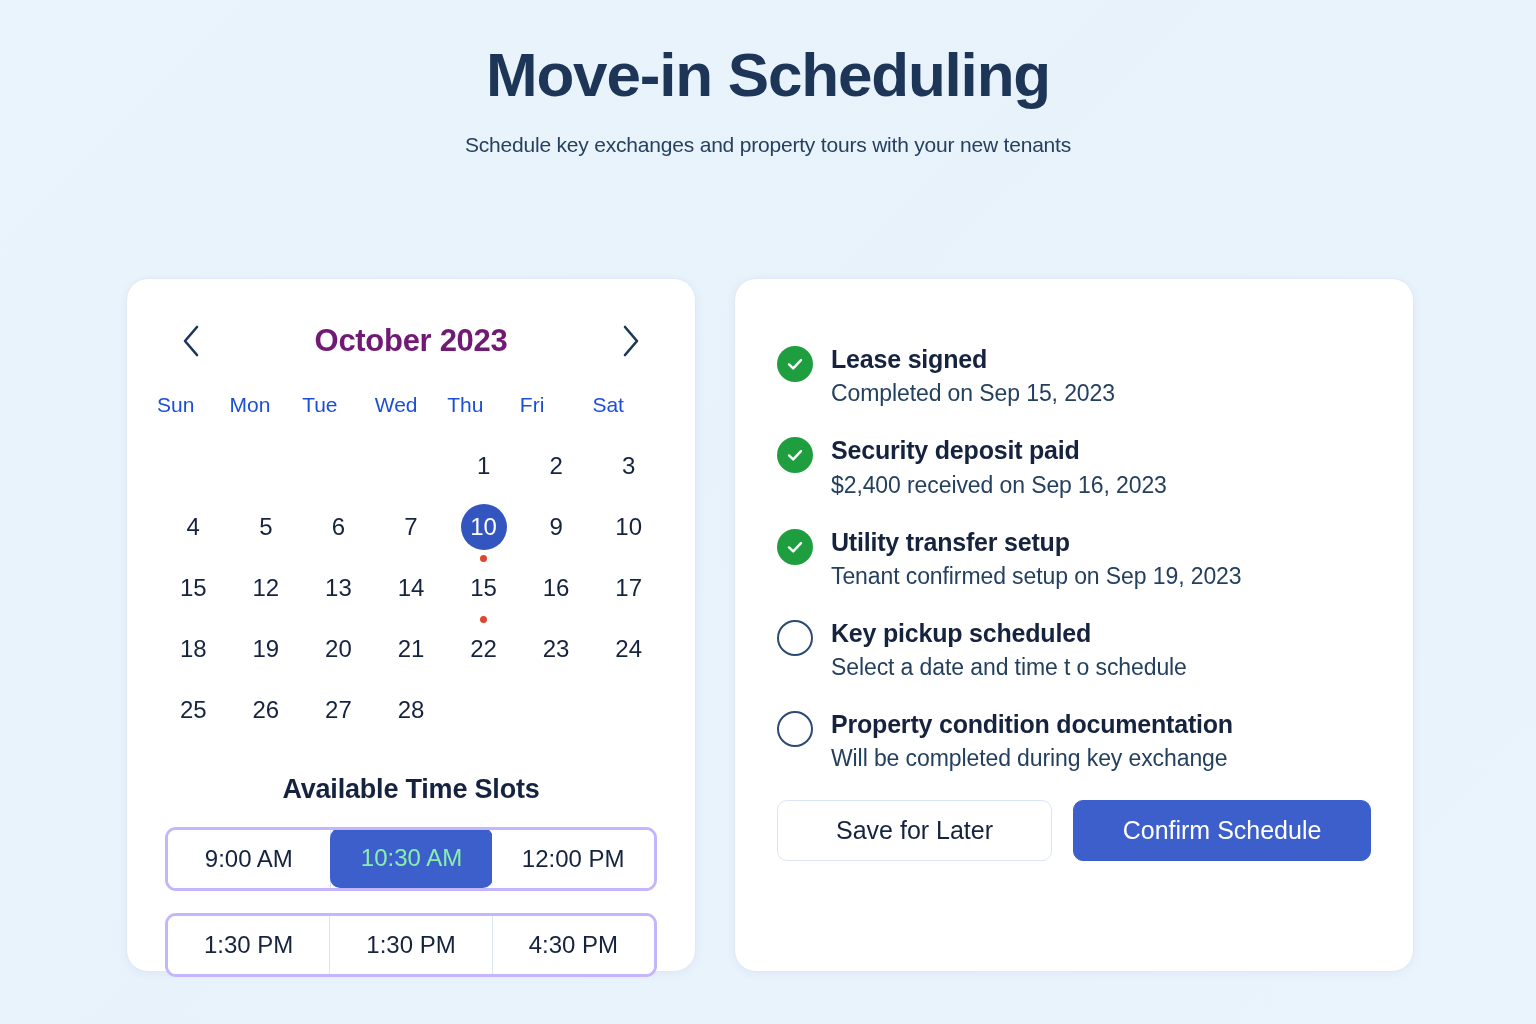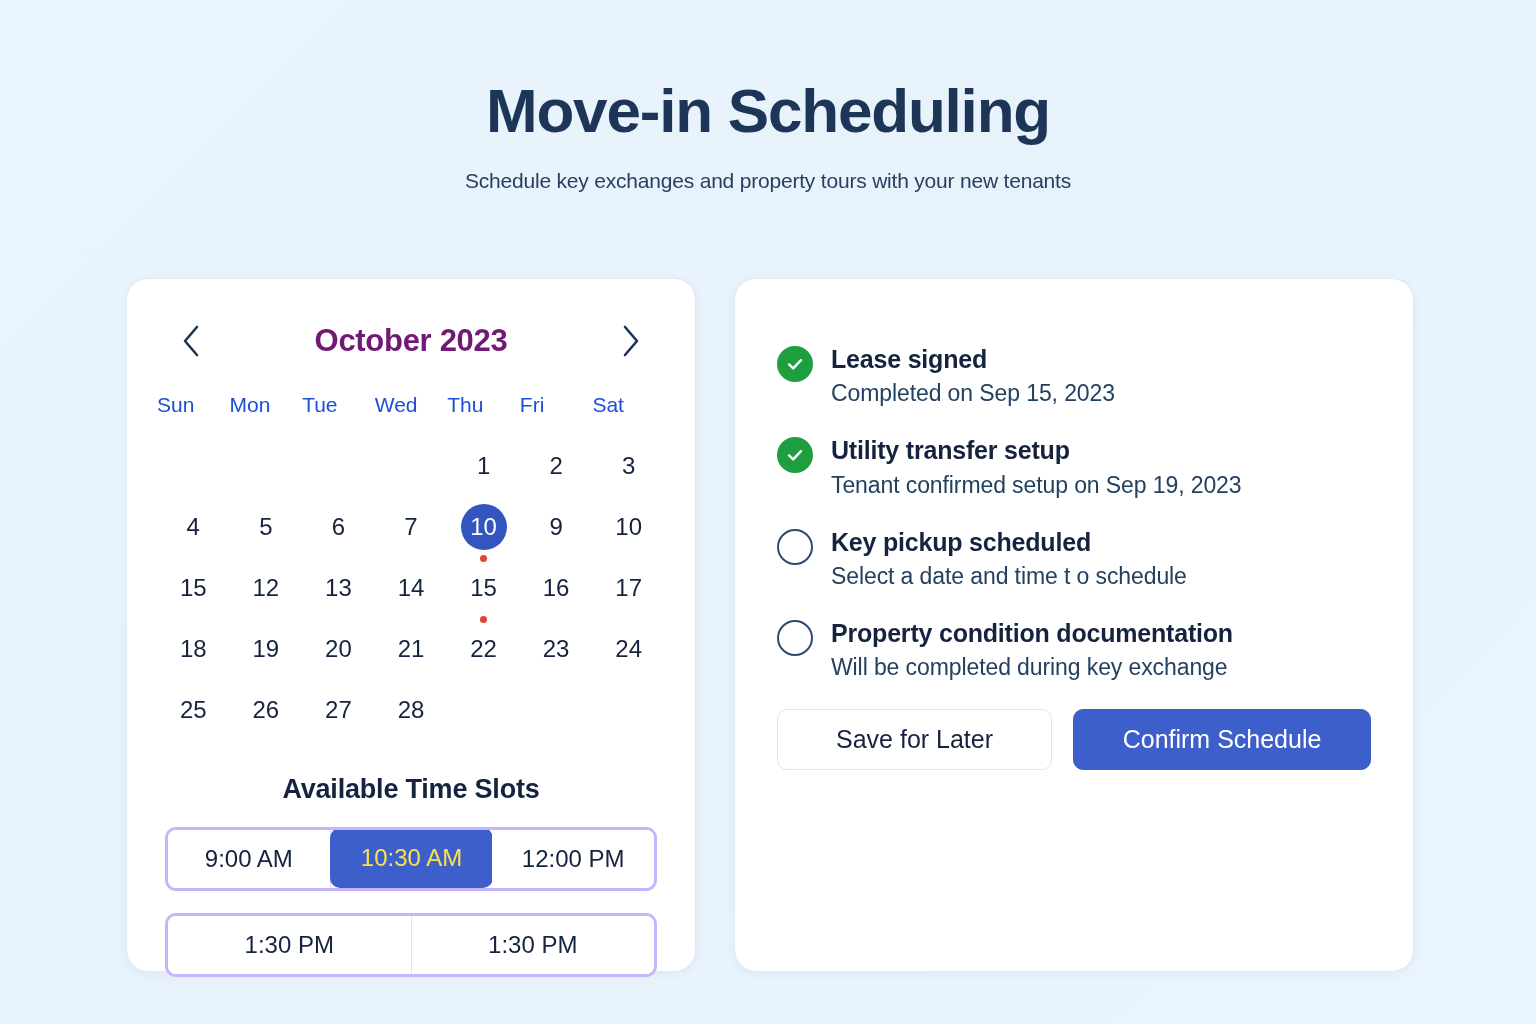--- a/index.html
+++ b/index.html
@@ -13,21 +13,21 @@
   body {
     font-family: "Liberation Sans", sans-serif;
     background: linear-gradient(135deg, #eaf4fd 0%, #e8f2fb 45%, #eaf4fd 100%);
     color: #16233f;
     -webkit-font-smoothing: antialiased;
   }
 
   .page { width: 1536px; height: 1024px; position: relative; }
 
   
-  .header { text-align: center; padding-top: 78px; }
+  .header { text-align: center; padding-top: 42px; }
 
   .page-title {
     font-size: 62px;
     font-weight: 700;
     letter-spacing: -1.2px;
     color: #1d3557;
     line-height: 1.05;
   }
 
   .page-subtitle {
@@ -154,21 +154,21 @@
     font-size: 24px;
     color: #16233f;
     cursor: pointer;
     border-right: 1px solid #d9e6f3;
     background: #fff;
   }
   .slot:last-child { border-right: none; }
 
   .slot.selected {
     background: #3d5fcc;
-    color: #fde047;
+    color: #86efac;
     border-radius: 9px;
     border-right: none;
     margin: -1px 0;
     box-shadow: 0 0 0 1px #3d5fcc;
   }
 
   
   .checklist-title {
     font-size: 31px;
     font-weight: 700;
@@ -375,20 +375,21 @@
       <div class="slots-title">Available Time Slots</div>
       <div id="slot-rows">
           <div class="slot-row">
             <div class="slot">9:00 AM</div>
             <div class="slot selected">10:30 AM</div>
             <div class="slot">12:00 PM</div>
           </div>
           <div class="slot-row">
             <div class="slot">1:30 PM</div>
             <div class="slot">1:30 PM</div>
+            <div class="slot">4:30 PM</div>
           </div>
         </div>
 
     </div>
 
     <div class="card card-right">
       <div class="checklist" id="checklist">
           <div class="check-item">
             <div class="check-mark done">
               <svg width="20" height="20" viewBox="0 0 20 20" fill="none">
@@ -400,20 +401,31 @@
               <div class="check-desc">Completed on Sep 15, 2023</div>
             </div>
           </div>
           <div class="check-item">
             <div class="check-mark done">
               <svg width="20" height="20" viewBox="0 0 20 20" fill="none">
                 <path d="M4 10.4 L8.2 14.4 L16 6.2" stroke="#ffffff" stroke-width="2.4" stroke-linecap="round" stroke-linejoin="round"></path>
               </svg>
             </div>
             <div class="check-text">
+              <div class="check-label">Security deposit paid</div>
+              <div class="check-desc">$2,400 received on Sep 16, 2023</div>
+            </div>
+          </div>
+          <div class="check-item">
+            <div class="check-mark done">
+              <svg width="20" height="20" viewBox="0 0 20 20" fill="none">
+                <path d="M4 10.4 L8.2 14.4 L16 6.2" stroke="#ffffff" stroke-width="2.4" stroke-linecap="round" stroke-linejoin="round"></path>
+              </svg>
+            </div>
+            <div class="check-text">
               <div class="check-label">Utility transfer setup</div>
               <div class="check-desc">Tenant confirmed setup on Sep 19, 2023</div>
             </div>
           </div>
           <div class="check-item">
             <div class="check-mark todo"></div>
             <div class="check-text">
               <div class="check-label">Key pickup scheduled</div>
               <div class="check-desc">Select a date and time t o schedule</div>
             </div>

